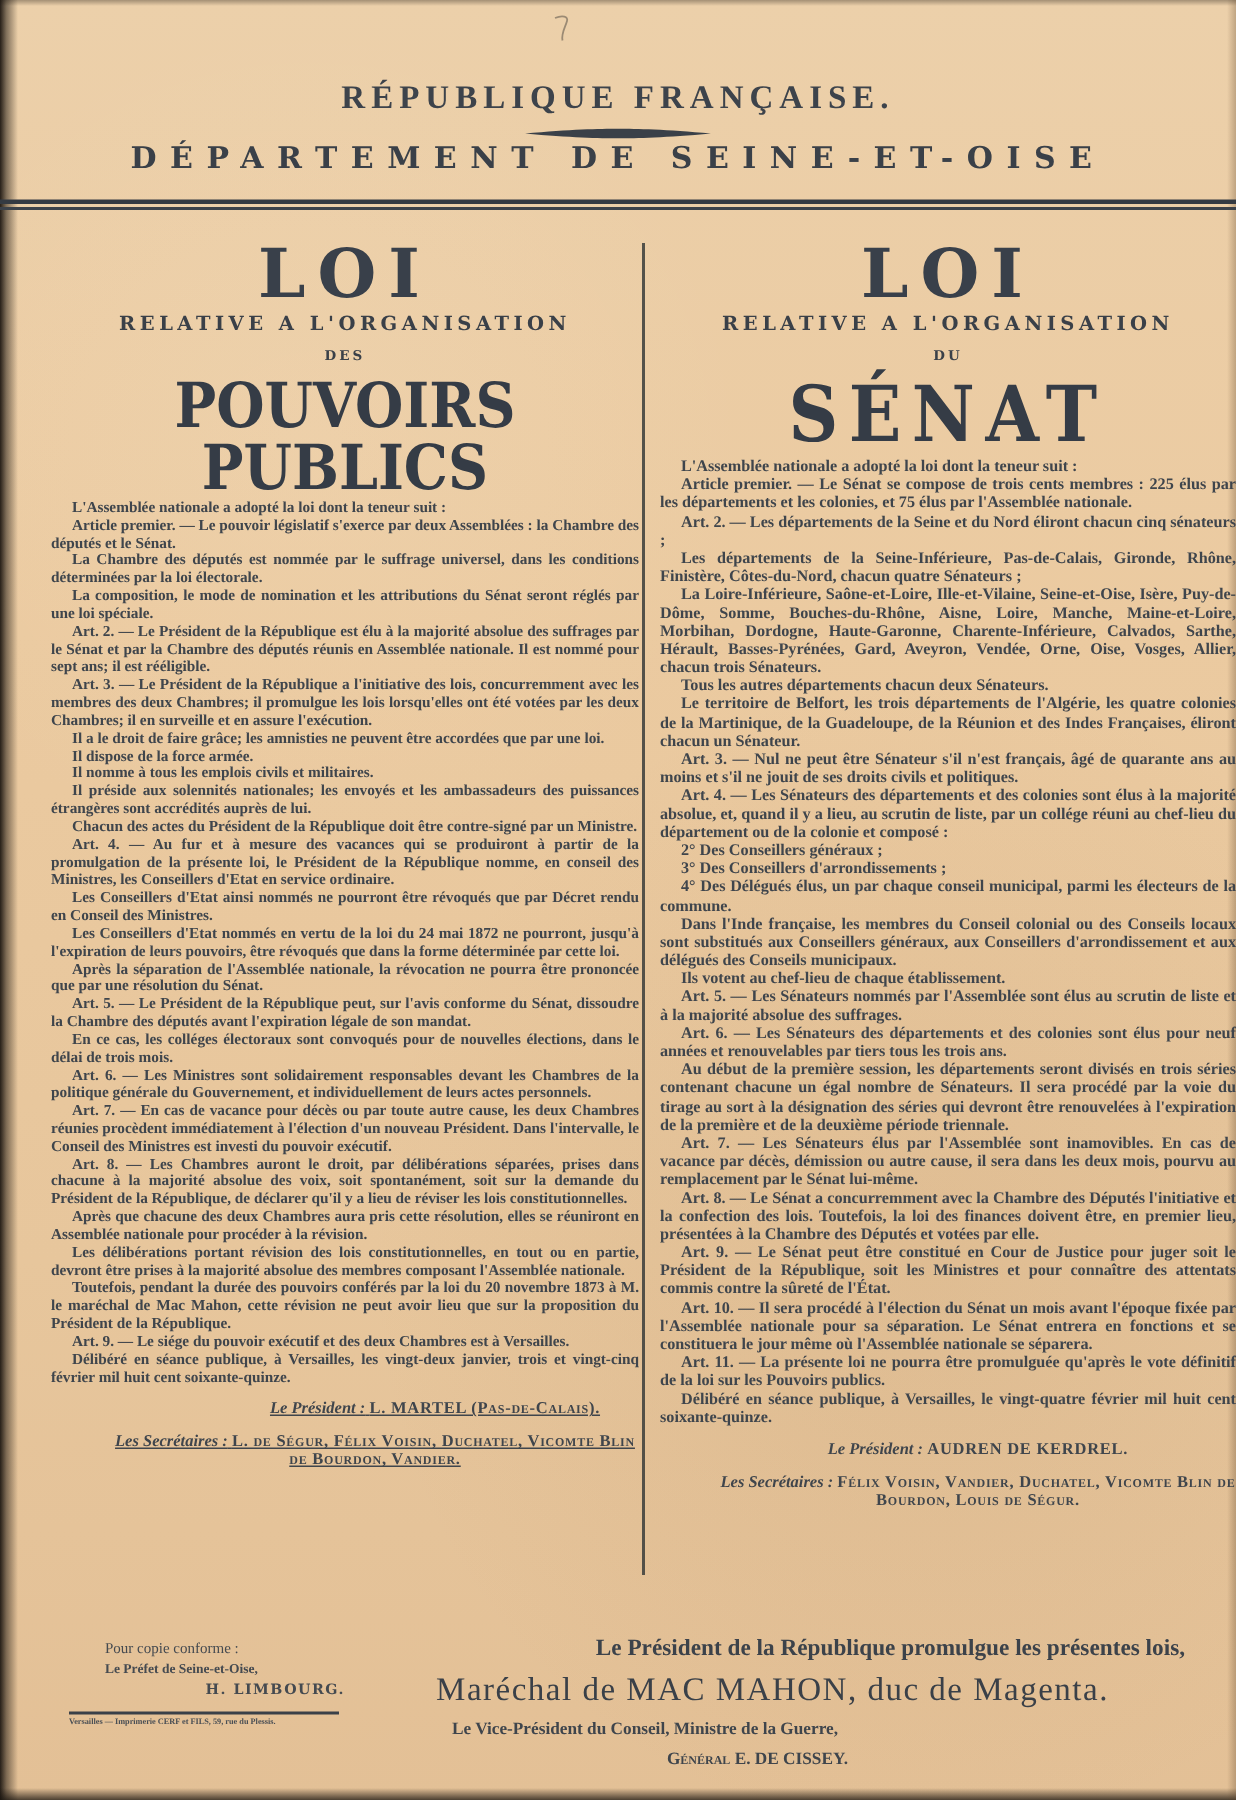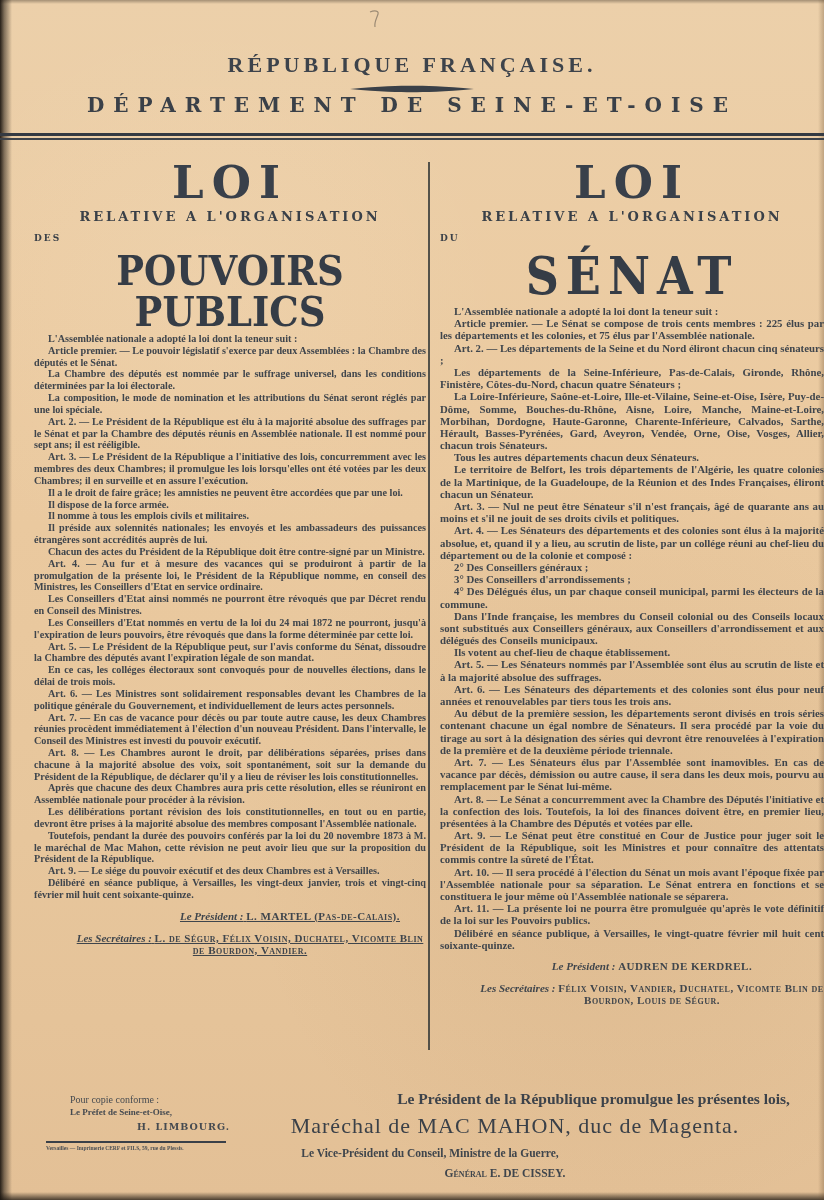--- a/index.html
+++ b/index.html
@@ -53,21 +53,21 @@
   .col .loi{
     margin:4px 0 2px;text-align:center;
     font-family:"DejaVu Serif", serif;
     font-size:45px;line-height:1;font-weight:bold;letter-spacing:8px;color:#39404a;
   }
   .col .rel{
     text-align:center;font-family:"DejaVu Serif", serif;
     font-size:13px;font-weight:bold;letter-spacing:3px;color:#3a4048;margin-top:4px;
   }
   .col .conn{
-    text-align:left;font-family:"DejaVu Serif", serif;
+    text-align:center;font-family:"DejaVu Serif", serif;
     font-size:9px;font-weight:bold;letter-spacing:2px;color:#3a4048;margin-top:9px;
   }
   .col .main-title{
     margin:7px 0 9px;text-align:center;
     font-family:"DejaVu Serif", serif;
     font-weight:bold;line-height:1;color:#353c46;
     transform:scaleY(1.12);transform-origin:center top;
   }
   .left-col .main-title{font-size:37px;letter-spacing:0px;}
   .right-col .main-title{font-size:46px;letter-spacing:7px;}
@@ -142,20 +142,21 @@
         <p class="para">Art. 2. — Le Président de la République est élu à la majorité absolue des suffrages par le Sénat et par la Chambre des députés réunis en Assemblée nationale. Il est nommé pour sept ans; il est rééligible.</p>
         <p class="para">Art. 3. — Le Président de la République a l'initiative des lois, concurremment avec les membres des deux Chambres; il promulgue les lois lorsqu'elles ont été votées par les deux Chambres; il en surveille et en assure l'exécution.</p>
         <p class="para">Il a le droit de faire grâce; les amnisties ne peuvent être accordées que par une loi.</p>
         <p class="para">Il dispose de la force armée.</p>
         <p class="para">Il nomme à tous les emplois civils et militaires.</p>
         <p class="para">Il préside aux solennités nationales; les envoyés et les ambassadeurs des puissances étrangères sont accrédités auprès de lui.</p>
         <p class="para">Chacun des actes du Président de la République doit être contre-signé par un Ministre.</p>
         <p class="para">Art. 4. — Au fur et à mesure des vacances qui se produiront à partir de la promulgation de la présente loi, le Président de la République nomme, en conseil des Ministres, les Conseillers d'Etat en service ordinaire.</p>
         <p class="para">Les Conseillers d'Etat ainsi nommés ne pourront être révoqués que par Décret rendu en Conseil des Ministres.</p>
         <p class="para">Les Conseillers d'Etat nommés en vertu de la loi du 24 mai 1872 ne pourront, jusqu'à l'expiration de leurs pouvoirs, être révoqués que dans la forme déterminée par cette loi.</p>
+        <p class="para">Après la séparation de l'Assemblée nationale, la révocation ne pourra être prononcée que par une résolution du Sénat.</p>
         <p class="para">Art. 5. — Le Président de la République peut, sur l'avis conforme du Sénat, dissoudre la Chambre des députés avant l'expiration légale de son mandat.</p>
         <p class="para">En ce cas, les colléges électoraux sont convoqués pour de nouvelles élections, dans le délai de trois mois.</p>
         <p class="para">Art. 6. — Les Ministres sont solidairement responsables devant les Chambres de la politique générale du Gouvernement, et individuellement de leurs actes personnels.</p>
         <p class="para">Art. 7. — En cas de vacance pour décès ou par toute autre cause, les deux Chambres réunies procèdent immédiatement à l'élection d'un nouveau Président. Dans l'intervalle, le Conseil des Ministres est investi du pouvoir exécutif.</p>
         <p class="para">Art. 8. — Les Chambres auront le droit, par délibérations séparées, prises dans chacune à la majorité absolue des voix, soit spontanément, soit sur la demande du Président de la République, de déclarer qu'il y a lieu de réviser les lois constitutionnelles.</p>
         <p class="para">Après que chacune des deux Chambres aura pris cette résolution, elles se réuniront en Assemblée nationale pour procéder à la révision.</p>
         <p class="para">Les délibérations portant révision des lois constitutionnelles, en tout ou en partie, devront être prises à la majorité absolue des membres composant l'Assemblée nationale.</p>
         <p class="para">Toutefois, pendant la durée des pouvoirs conférés par la loi du 20 novembre 1873 à M. le maréchal de Mac Mahon, cette révision ne peut avoir lieu que sur la proposition du Président de la République.</p>
         <p class="para">Art. 9. — Le siége du pouvoir exécutif et des deux Chambres est à Versailles.</p>
         <p class="para">Délibéré en séance publique, à Versailles, les vingt-deux janvier, trois et vingt-cinq février mil huit cent soixante-quinze.</p>

